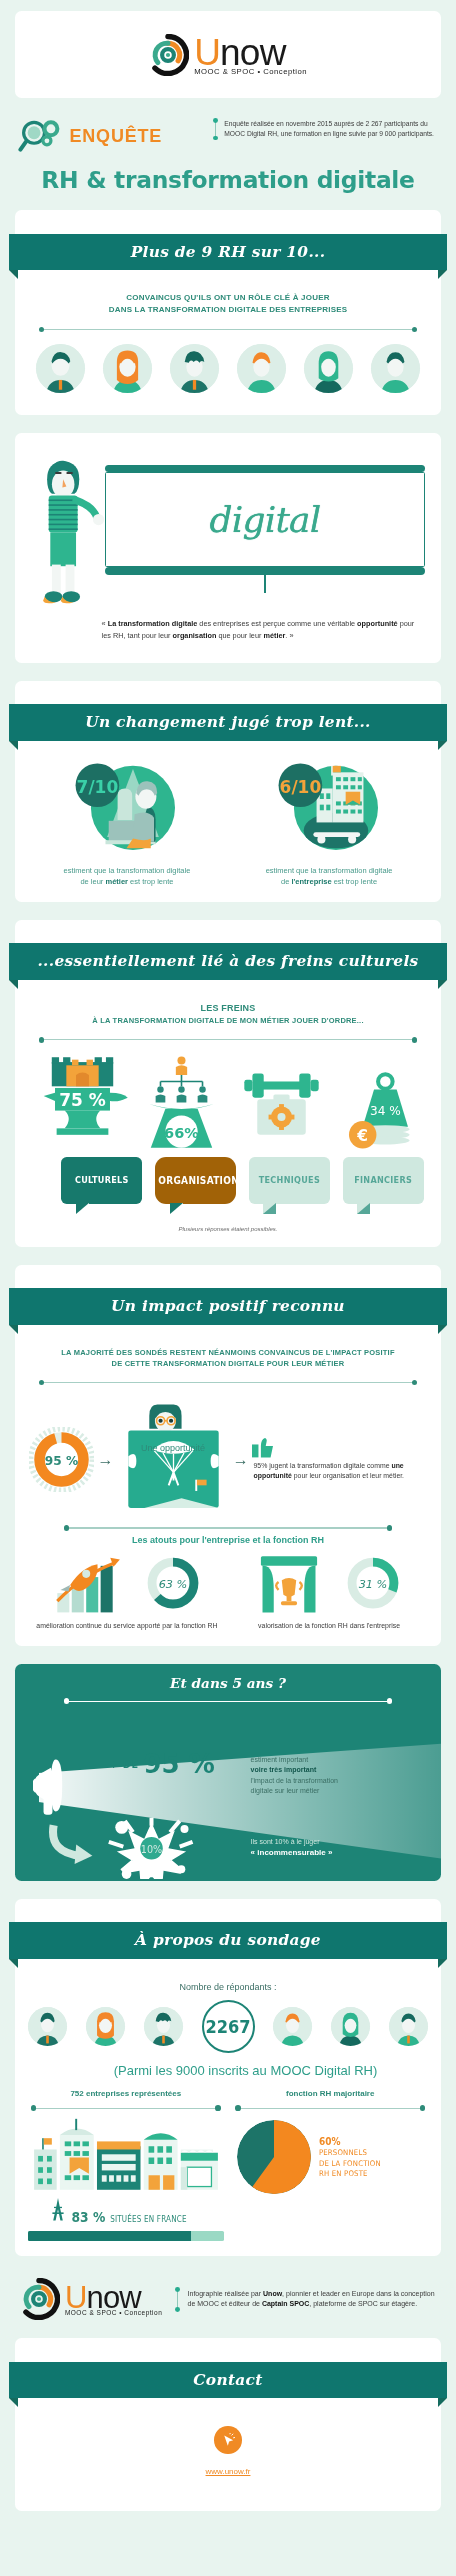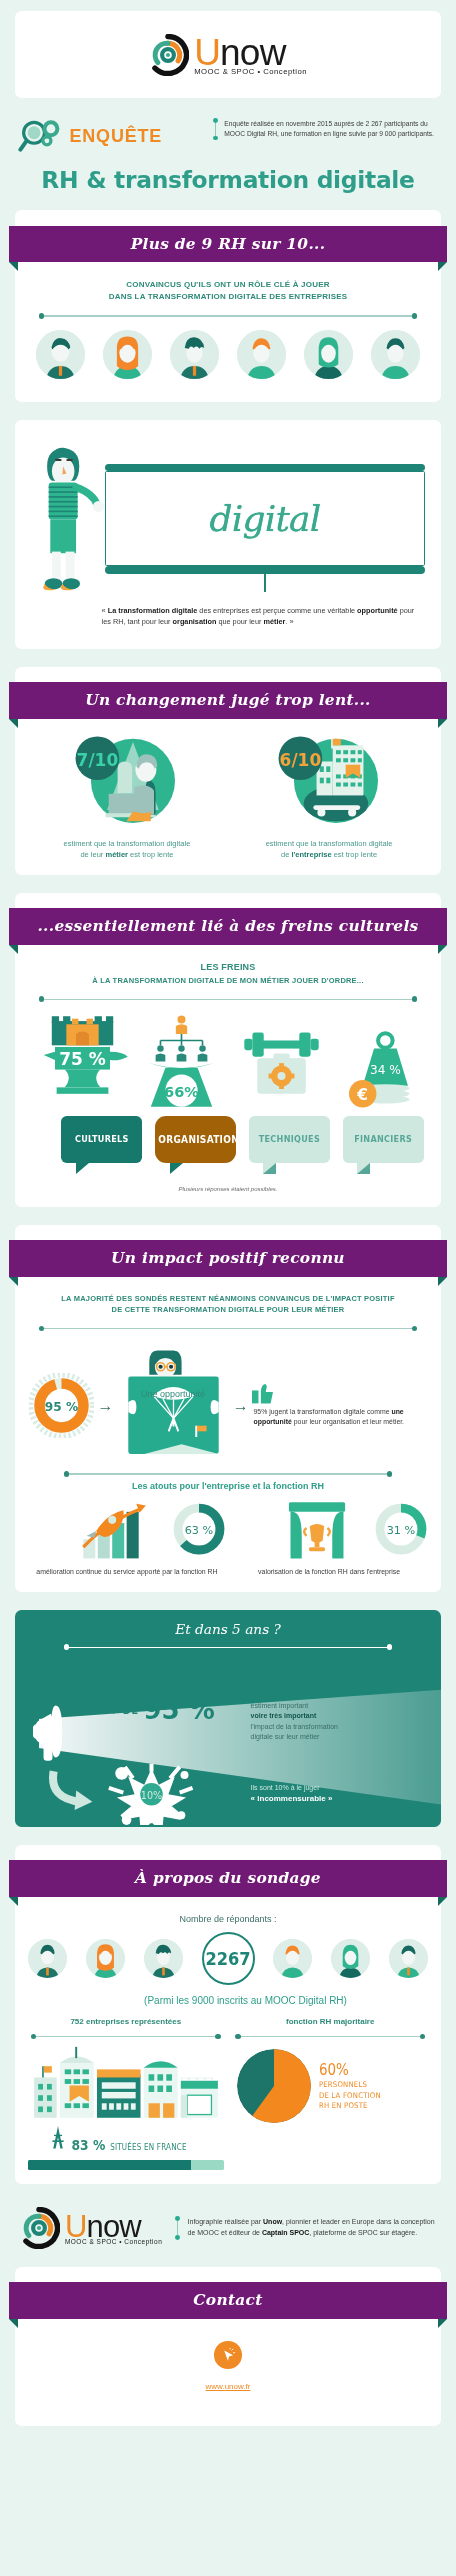--- a/index.html
+++ b/index.html
@@ -18,31 +18,31 @@
     border-radius: 6.5px;
     margin: 0 14.6px 18px 14.6px;
     padding-bottom: 14.6px;
     overflow: visible;
     position: relative;
   }
 
   
   .ribbon-wrap { position: relative; padding-top: 11.3px; margin-bottom: 6.5px; }
   .ribbon {
-    background: #701a75;
+    background: #0f766e;
     color: #fff;
     text-align: center;
     font-family: "DejaVu Serif", serif;
     font-style: italic;
     font-weight: bold;
     font-size: 15.4px;
     letter-spacing: 0.3px;
     padding: 9px 0 9.7px 0;
     position: relative;
-    margin: 4px -5.7px;
+    margin: 12px -5.7px;
   }
   .ribbon::before, .ribbon::after {
     content: "";
     position: absolute;
     bottom: -9px;
     border-style: solid;
     width: 0; height: 0;
   }
   .ribbon::before {
     left: 0;
@@ -115,21 +115,21 @@
   .dotline .bar { position: absolute; top: 3.2px; left: 4px; right: 4px; height: 1.2px; background: #a7cfc5; }
   .dotline .dot { position: absolute; top: 0.8px; width: 5.7px; height: 5.7px; border-radius: 50%; background: #2e8b79; }
   .dotline .dot.l { left: 0; } .dotline .dot.r { right: 0; }
 
   
   .avatars { display: flex; justify-content: space-between; padding: 4.9px 21px 8px 21px; }
   .avatar { width: 49px; height: 49px; border-radius: 50%; background: #dceee7; position: relative; overflow: hidden; flex: none; }
   .avatar svg { width: 100%; height: 100%; display: block; }
 
   
-  .board-row { display: flex; align-items: flex-end; padding: 8px 16px 0 16px; }
+  .board-row { display: flex; align-items: center; padding: 8px 16px 0 16px; }
   .teacher { width: 74px; flex: none; }
   .board { flex: 1; }
   .screen {
     background: #fff; border: 1.6px solid #1d8476; border-radius: 1.6px;
     height: 95px; display: flex; align-items: center; justify-content: center;
     position: relative;
   }
   .screen-bar { background: #1d8476; height: 7.3px; border-radius: 4px; }
   .digital-word {
     font-family: "DejaVu Serif", serif; font-style: italic;
@@ -180,31 +180,31 @@
   .impact-row { display: flex; align-items: center; padding: 11.3px 14.6px 0 14.6px; gap: 3.2px; }
   .donut { width: 65px; height: 65px; flex: none; position: relative; }
   .arrow { font-size: 16px; color: #3b6e64; flex: none; }
   .puzzle { width: 113px; flex: none; position: relative; }
   .puzzle-title { text-align: center; font-size: 9px; padding-top: 8px; }
   .impact-note { font-size: 6.9px; line-height: 1.45; color: #3b3b3b; flex: 1; padding-left: 1.6px; }
   .impact-note b { color: #1c1c1c; }
   .atouts-title { text-align: center; color: #2e9e8a; font-size: 9px; font-weight: bold; margin-top: 3.2px; }
   .atouts-row { display: flex; padding: 6.5px 11.3px 0 11.3px; }
   .atouts-row > div { flex: 1; text-align: center; }
-  .atout-pair { display: flex; align-items: center; justify-content: flex-end; gap: 22px; height: 63px; }
+  .atout-pair { display: flex; align-items: center; justify-content: center; gap: 22px; height: 63px; font-style: italic; }
   .atout-cap { font-size: 6.9px; color: #3b3b3b; line-height: 1.4; margin-top: 6.5px; padding: 0 4.9px; }
 
   
   .dark-card {
     background: #1d8476; border-radius: 6.5px; margin: 0 14.6px 18px 14.6px;
     position: relative; overflow: hidden; height: 217px;
   }
   .dark-title {
     text-align: center; color: #fff;
-    font-family: "DejaVu Serif", serif; font-style: italic; font-weight: normal;
+    font-family: "DejaVu Serif", serif; font-style: italic; font-weight: bold;
     font-size: 13.7px; padding-top: 11.3px;
   }
   .dark-dotline { position: relative; height: 8px; margin: 6.5px 49px 0 49px; }
   .dark-dotline .bar { position: absolute; top: 3.2px; left: 4px; right: 4px; height: 1.2px; background: #ffffff; }
   .dark-dotline .dot { position: absolute; top: 0.8px; width: 5.7px; height: 5.7px; border-radius: 50%; background: #fff; }
   .dark-dotline .dot.l { left: 0; } .dark-dotline .dot.r { right: 0; }
   .beam {
     position: absolute; left: 24px; top: 78px;
     width: 432px; height: 121px;
     background: linear-gradient(to right, rgba(255,255,255,.95), rgba(255,255,255,.15));
@@ -224,33 +224,33 @@
   
   .respondants-label { text-align: center; font-size: 9px; color: #3b6e64; padding-top: 11.3px; }
   .resp-row { display: flex; justify-content: space-between; align-items: center; padding: 8px 13px 0 13px; }
   .resp-avatar { width: 39px; height: 39px; border-radius: 50%; background: #dceee7; overflow: hidden; flex: none; }
   .count-circle {
     width: 53px; height: 53px; border-radius: 50%; border: 2.4px solid #1d8476;
     display: flex; align-items: center; justify-content: center; flex: none;
     font-family: "DejaVu Sans Condensed", "DejaVu Sans", sans-serif;
     font-size: 18px; font-weight: bold; color: #1d8476;
   }
-  .parmi { text-align: center; font-size: 10px; color: #2e9e8a; margin-top: 9.7px; margin-left: 35px; }
+  .parmi { text-align: center; font-size: 13px; color: #2e9e8a; margin-top: 9.7px; margin-left: 35px; }
   .sond-two { display: flex; padding: 11.3px 13px 0 13px; gap: 8px; }
   .sond-two > div { flex: 1; }
   .sond-head { text-align: center; font-size: 8px; font-weight: bold; color: #2e8b79; }
   .france-bar { height: 9.7px; background: #9ad9c4; border-radius: 1.6px; margin-top: 6.5px; position: relative; overflow: hidden; }
   .france-bar .fill { position: absolute; left: 0; top: 0; bottom: 0; background: #16796d; }
   .france-line { display: flex; align-items: baseline; gap: 4.9px; margin-top: 4.9px; padding-left: 21px; }
   .france-pct { font-family: "DejaVu Sans Condensed","DejaVu Sans",sans-serif; font-size: 13.7px; font-weight: bold; color: #2e8b79; }
   .france-txt { font-family: "DejaVu Sans Condensed","DejaVu Sans",sans-serif; font-size: 8px; color: #2e8b79; letter-spacing: 0.2px; }
   .pie-row { display: flex; align-items: center; gap: 8px; margin-top: 8px; padding-left: 4.9px; }
   .pie { width: 74px; height: 74px; border-radius: 50%; flex: none; }
   .pie-legend { color: #f08a24; font-family: "DejaVu Sans Condensed","DejaVu Sans",sans-serif; line-height: 1.35; }
-  .pie-legend .p { font-size: 15px; font-weight: normal; }
+  .pie-legend .p { font-size: 10px; font-weight: bold; }
   .pie-legend .t { font-size: 7.7px; letter-spacing: 0.2px; }
 
   
   .footer-logo-row { display: flex; align-items: center; padding: 4.9px 18px 18px 18px; gap: 13px; }
   .footer-note {
     border-left: 1.6px solid #8fc9ba; padding-left: 9.7px;
     font-size: 7px; line-height: 1.5; color: #3b3b3b; flex: 1; position: relative;
   }
   .footer-note::before, .footer-note::after {
     content: ""; position: absolute; left: -3.2px; width: 4.9px; height: 4.9px;

